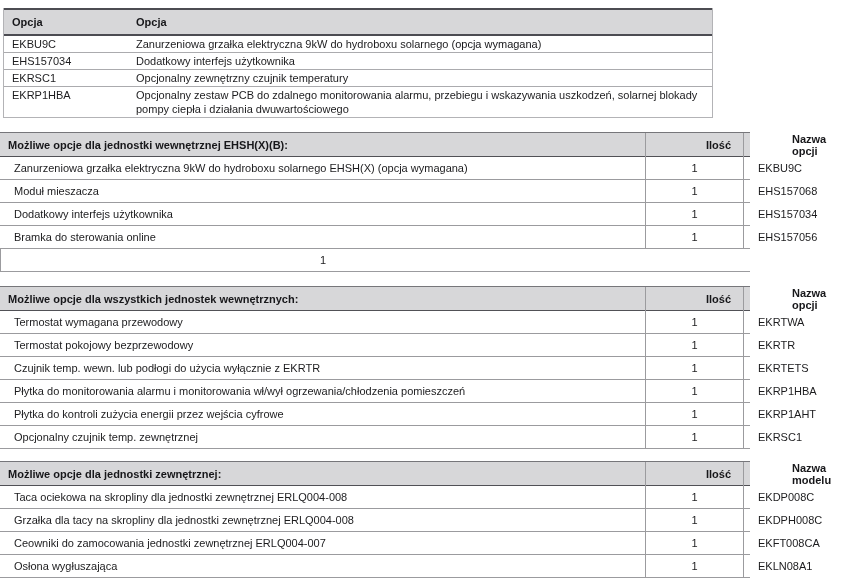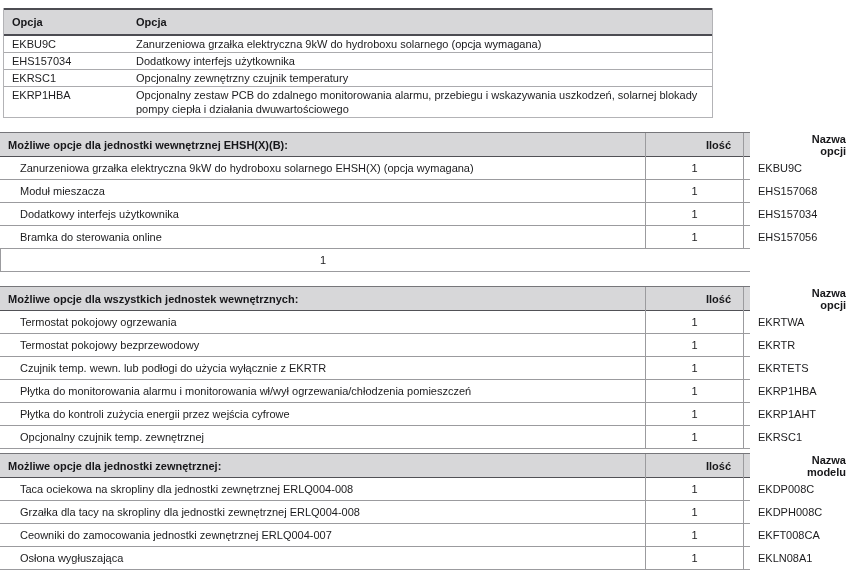--- a/index.html
+++ b/index.html
@@ -37,44 +37,44 @@
     border-bottom: 1px solid #ababae;
     padding: 1px 0;
     line-height: 14px;
   }
   .legend-row:last-child { border-bottom: none; }
   .legend-row > div { padding-left: 8px; padding-right: 6px; }
 
   
   .sections { width: 846px; }
   .section { width: 750px; margin-top: 14px; }
-  .section:nth-of-type(3) { margin-top: 4px; }   
+  .section:nth-of-type(3) { margin-top: 12px; }   
 
   .sec-header {
     display: grid;
     grid-template-columns: 645px 98px 103px;
     background: #d7d7d9;
     border-top: 1px solid #76767a;
     border-bottom: 1px solid #515156;
     height: 25px;
     align-items: center;
     font-weight: bold;
     color: #17171a;
   }
   .sec-header .c-desc { padding-left: 8px; }
-  .sec-header .c-qty, .sec-header .c-name { text-align: right; padding-left: 48px; }
+  .sec-header .c-qty, .sec-header .c-name { text-align: left; padding-left: 48px; }
 
   .opt-row {
     display: grid;
     grid-template-columns: 645px 98px 103px;
     border-bottom: 1px solid #9b9b9e;
     height: 23px;
     align-items: center;
   }
-  .opt-row .c-desc { padding-left: 20px; }
+  .opt-row .c-desc { padding-left: 14px; }
   .opt-row .c-qty { text-align: center; }
   .opt-row .c-name { padding-left: 14px; }
   .c-qty, .c-name { border-left: 1px solid #9b9b9e; height: 100%; display: flex; align-items: center; justify-content: flex-start; }
   .c-qty { justify-content: center; }
   .sec-header .c-qty, .sec-header .c-name { display: flex; align-items: center; justify-content: center; }
 
   b { font-weight: normal; color: #141417; text-align: center; }
 </style>
 </head>
 <body>
@@ -135,21 +135,21 @@
         <div class="c-qty">1</div>
       </div>
     </div>
     <div class="section">
       <div class="sec-header">
         <div class="c-desc">Możliwe opcje dla wszystkich jednostek wewnętrznych:</div>
         <div class="c-qty">Ilość</div>
         <div class="c-name">Nazwa opcji</div>
       </div>
       <div class="opt-row">
-        <div class="c-desc">Termostat pokojowy ogrzewania</div>
+        <div class="c-desc">Termostat wymagana przewodowy</div>
         <div class="c-qty">1</div>
         <div class="c-name">EKRTWA</div>
       </div>
       <div class="opt-row">
         <div class="c-desc">Termostat pokojowy bezprzewodowy</div>
         <div class="c-qty">1</div>
         <div class="c-name">EKRTR</div>
       </div>
       <div class="opt-row">
         <div class="c-desc">Czujnik temp. wewn. lub podłogi do użycia wyłącznie z EKRTR</div>

